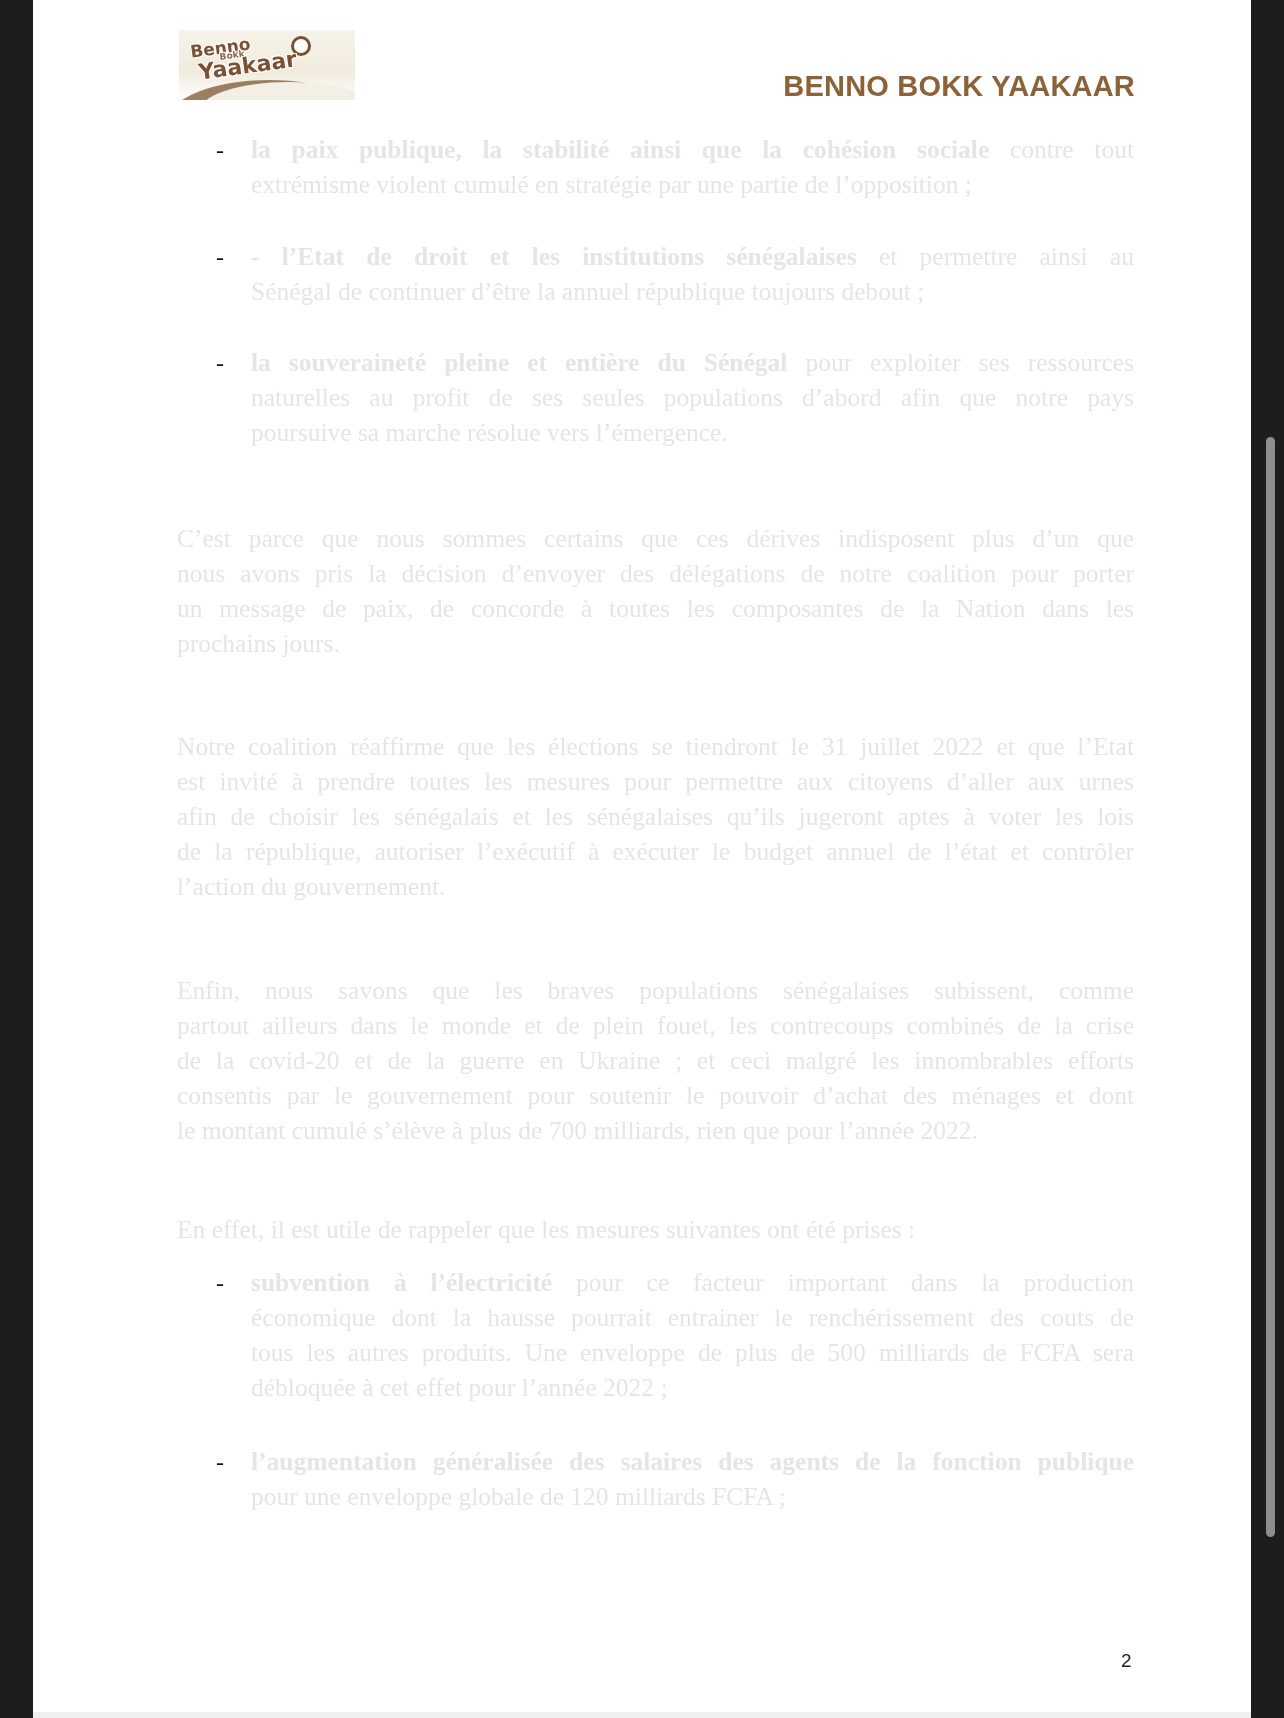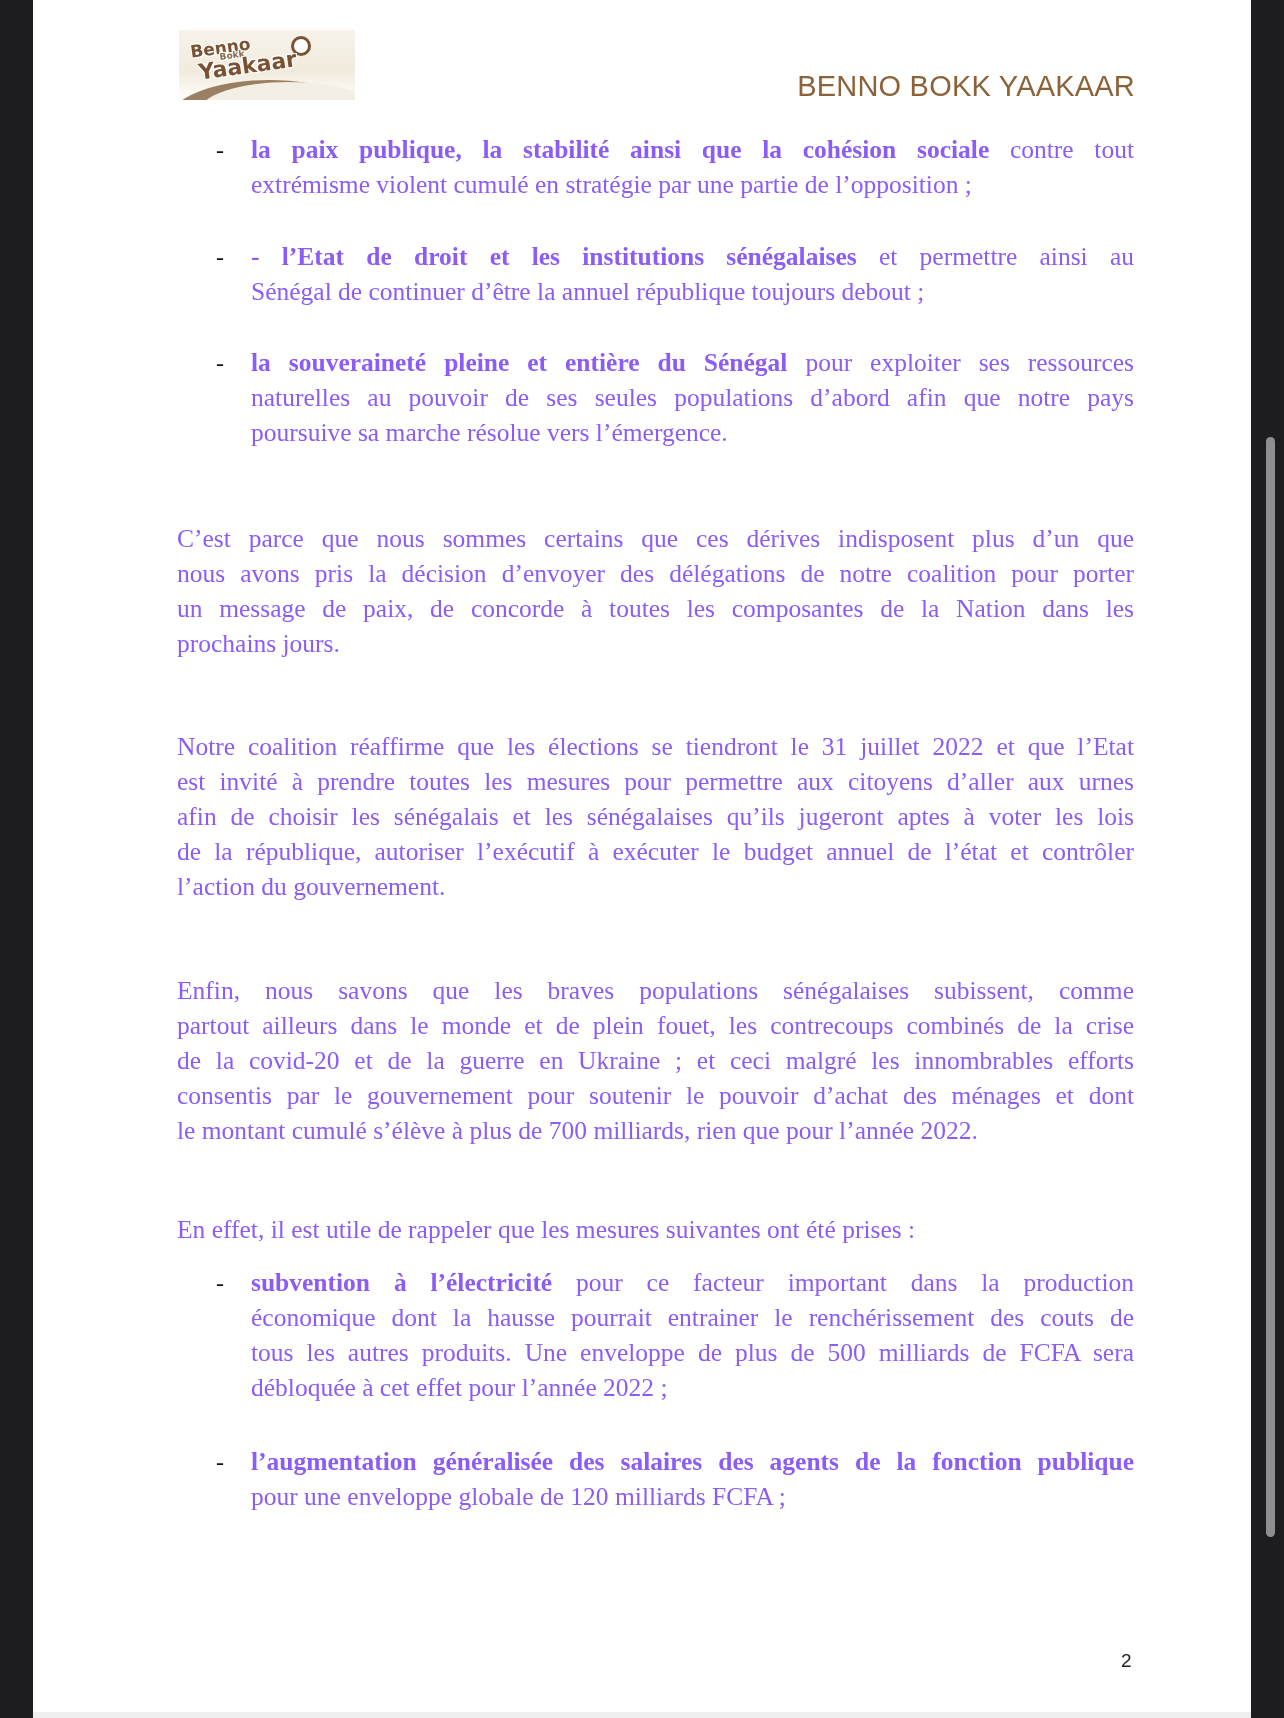--- a/index.html
+++ b/index.html
@@ -36,26 +36,26 @@
   }
   .logo .w1 { left: 10px; top: 12px; font-size: 17px; }
   .logo .w2 { left: 40px; top: 22px; font-size: 9px; color: #8a6a4a; }
   .logo .w3 { left: 18px; top: 30px; font-size: 22px; }
   .logo .mark {
     position: absolute; left: 112px; top: 6px; width: 20px; height: 20px; border-radius: 50%;
     border: 3px solid #7a5233; background: #fff; box-sizing: border-box;
   }
   .header-title {
     position: absolute; right: 149px; top: 70px;
-    font-family: "Liberation Sans", sans-serif; font-weight: normal; font-size: 29px;
+    font-family: "Liberation Sans", sans-serif; font-weight: bold; font-size: 29px;
     color: #8c6239; letter-spacing: 0.2px;
   }
   .text { position: absolute; left: 0; top: 0; }
   .line {
-    position: absolute; font-size: 25.5px; color: #8b5cf6; white-space: nowrap; line-height: 1;
+    position: absolute; font-size: 25.5px; color: #e5e5e5; white-space: nowrap; line-height: 1;
   }
   .just { text-align: justify; text-align-last: justify; }
   .dash { position: absolute; font-size: 24px; color: #111; }
   b { font-weight: bold; }
   .page-number {
     position: absolute; left: 1121px; top: 1650px; font-family: "Liberation Sans", sans-serif;
     font-size: 19px; color: #222;
   }
   .scrollbar-track { position: absolute; left: 1251px; top: 0; width: 33px; height: 1718px; background: #1d1d1f; }
   .scrollbar-thumb {
@@ -85,21 +85,21 @@
   <span class="dash" style="left:216px;top:137px">-</span>
   <div class="line just" style="left:251px;top:137px;width:883px"><b>la paix publique, la stabilité ainsi que la cohésion sociale</b><span> contre tout</span></div>
   <div class="line" style="left:251px;top:172px">extrémisme violent cumulé en stratégie par une partie de l’opposition ;</div>
 
   <span class="dash" style="left:216px;top:244px">-</span>
   <div class="line just" style="left:251px;top:244px;width:883px"><b><span>- </span><span>l’Etat de droit et les institutions sénégalaises</span></b><span> et permettre ainsi au</span></div>
   <div class="line" style="left:251px;top:279px">Sénégal de continuer d’être la annuel république toujours debout ;</div>
 
   <span class="dash" style="left:216px;top:350px">-</span>
   <div class="line just" style="left:251px;top:350px;width:883px"><b>la souveraineté pleine et entière du Sénégal</b><span> pour exploiter ses ressources</span></div>
-  <div class="line just" style="left:251px;top:385px;width:883px">naturelles au pouvoir de ses seules populations d’abord afin que notre pays</div>
+  <div class="line just" style="left:251px;top:385px;width:883px">naturelles au profit de ses seules populations d’abord afin que notre pays</div>
   <div class="line" style="left:251px;top:420px">poursuive sa marche résolue vers l’émergence.</div>
 
   <div class="line just" style="left:177px;top:526px;width:957px">C’est parce que nous sommes certains que ces dérives indisposent plus d’un que</div>
   <div class="line just" style="left:177px;top:561px;width:957px">nous avons pris la décision d’envoyer des délégations de notre coalition pour porter</div>
   <div class="line just" style="left:177px;top:596px;width:957px">un message de paix, de concorde à toutes les composantes de la Nation dans les</div>
   <div class="line" style="left:177px;top:631px">prochains jours.</div>
 
   <div class="line just" style="left:177px;top:734px;width:957px">Notre coalition réaffirme que les élections se tiendront le 31 juillet 2022 et que l’Etat</div>
   <div class="line just" style="left:177px;top:769px;width:957px">est invité à prendre toutes les mesures pour permettre aux citoyens d’aller aux urnes</div>
   <div class="line just" style="left:177px;top:804px;width:957px">afin de choisir les sénégalais et les sénégalaises qu’ils jugeront aptes à voter les lois</div>

